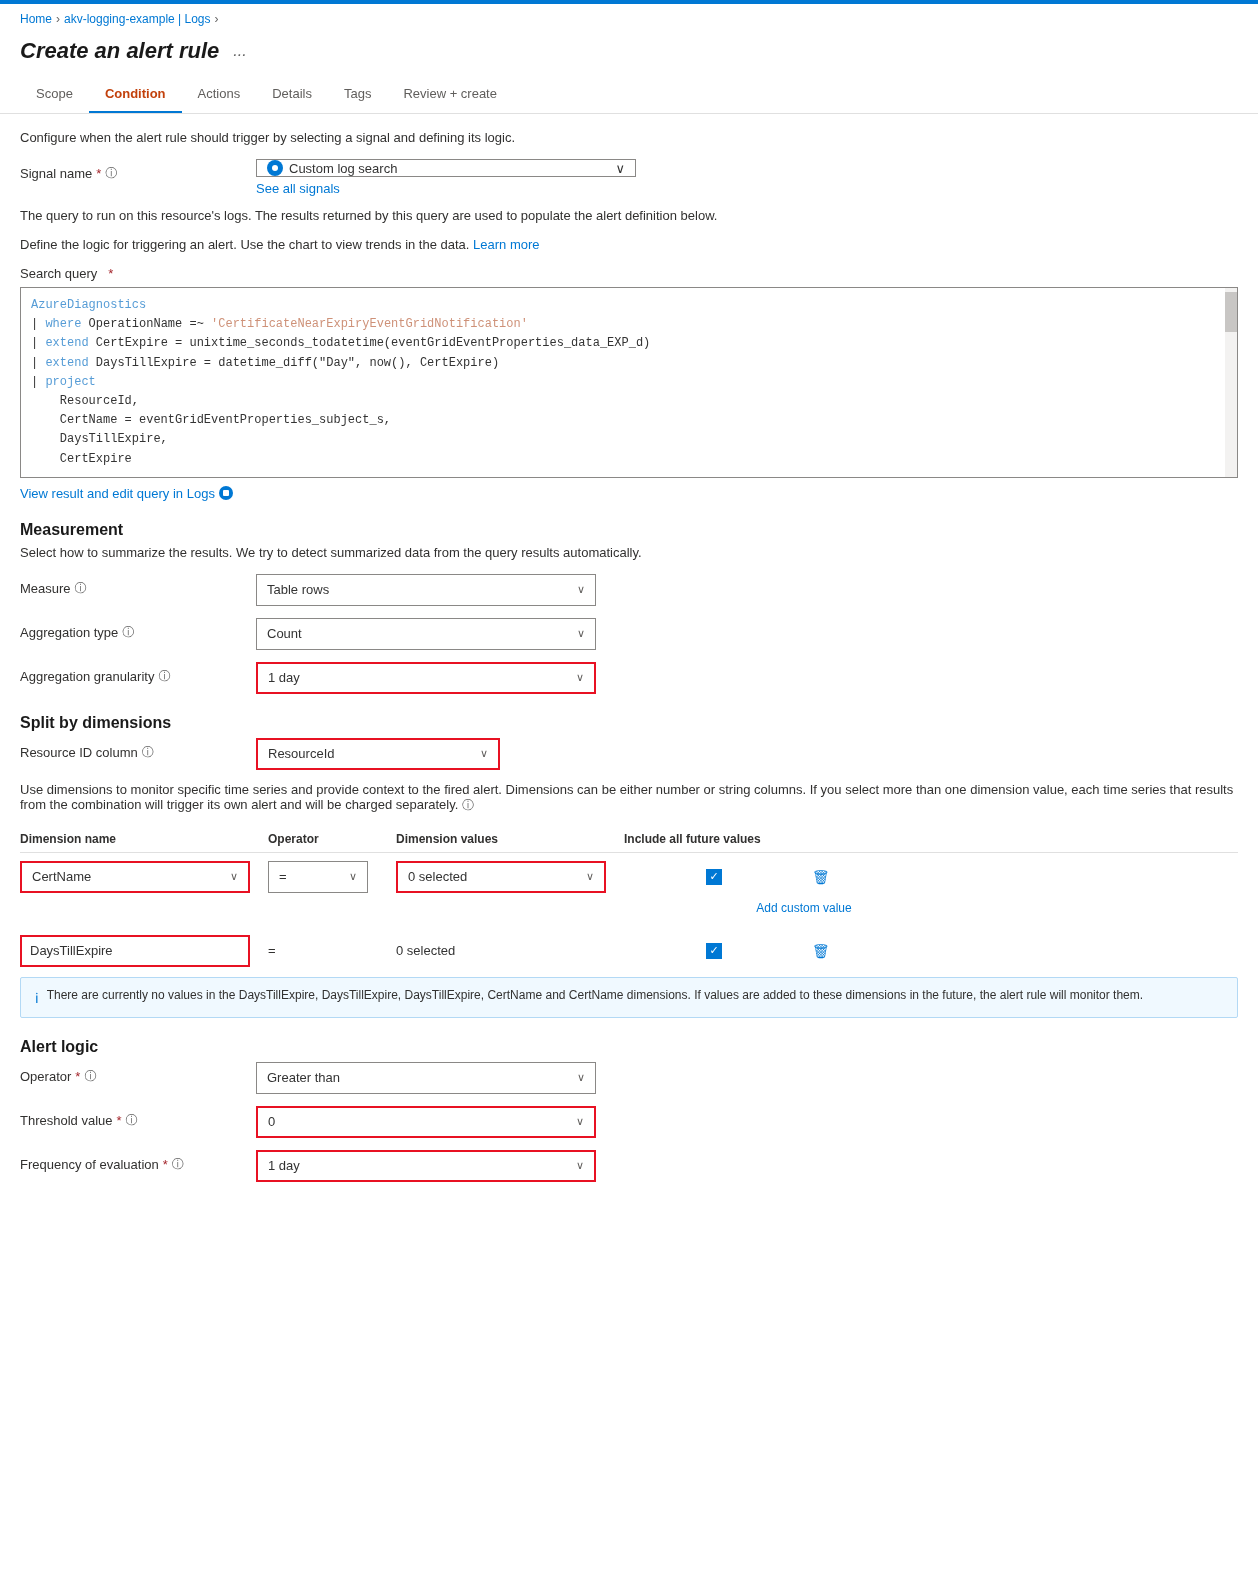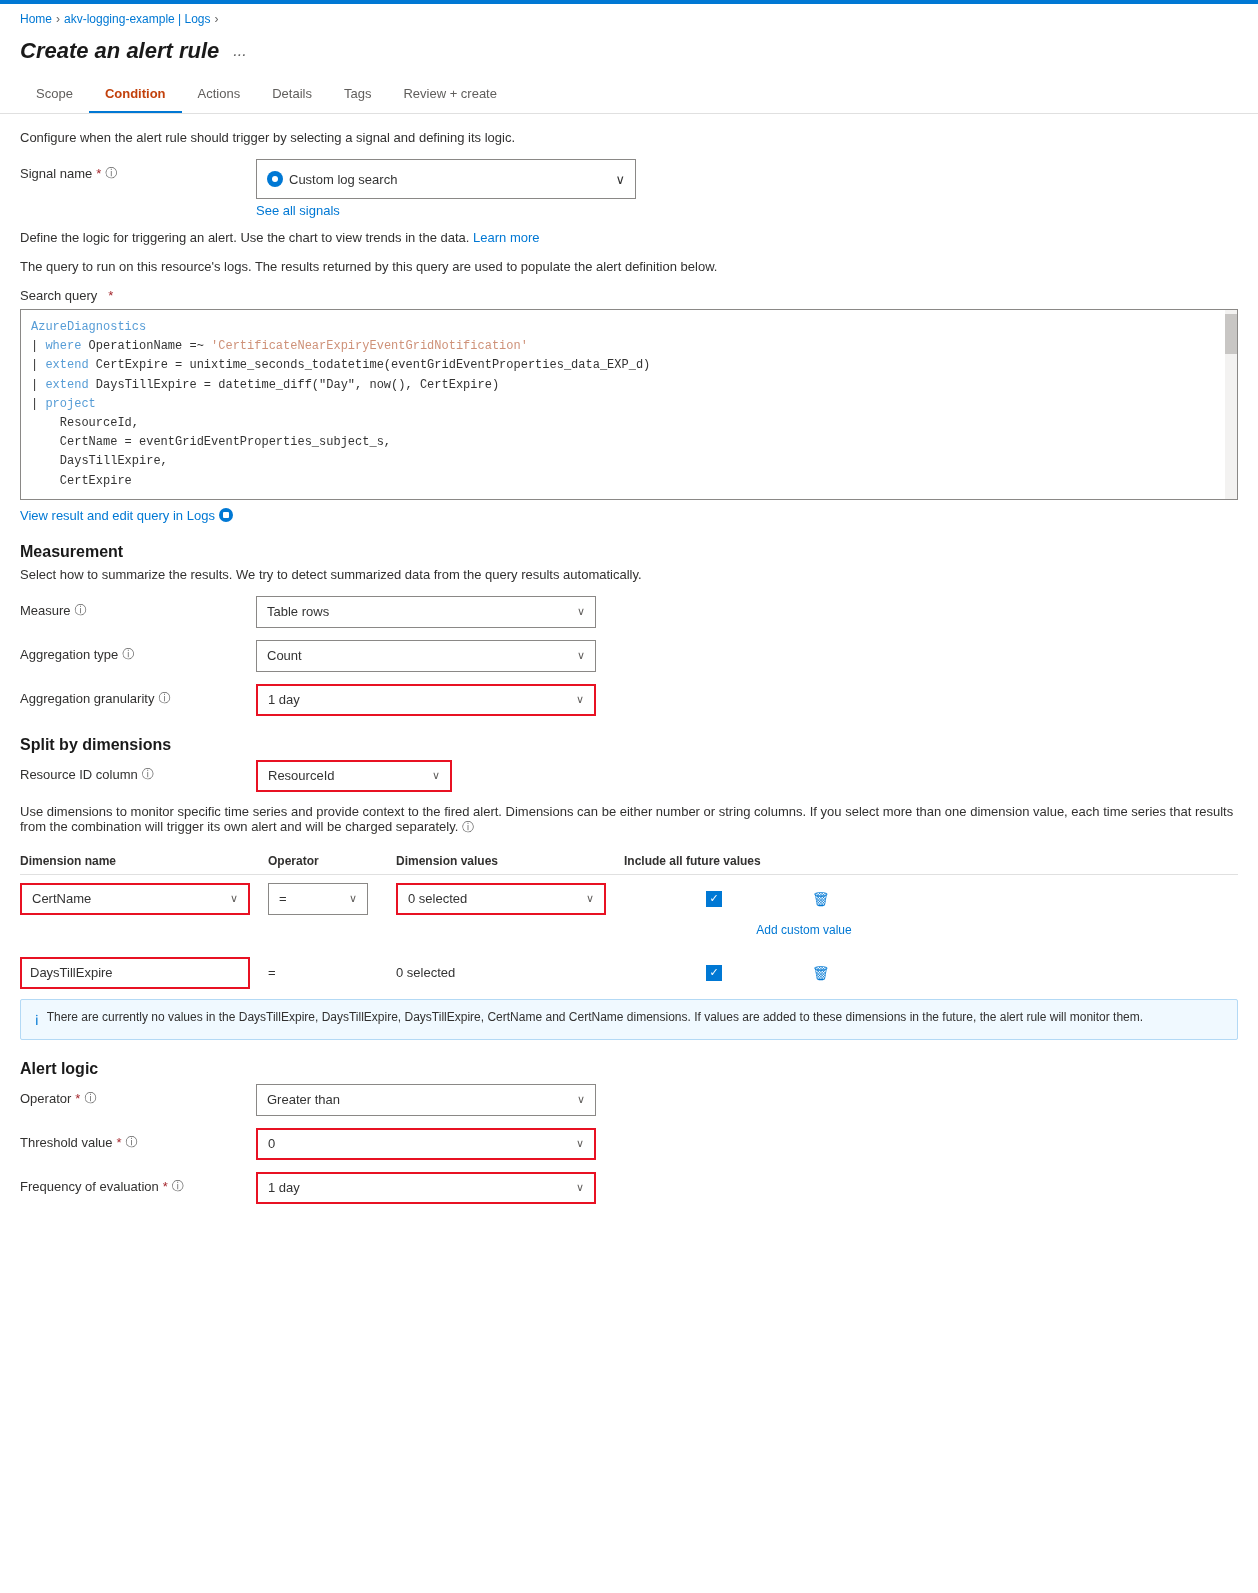--- a/index.html
+++ b/index.html
@@ -62,21 +62,21 @@
     .add-custom { color: #0078d4; font-size: 12px; cursor: pointer; text-decoration: none; display: block; text-align: center; }
 
     .checkbox-blue { width: 16px; height: 16px; background: #0078d4; border: 1px solid #0078d4; display: flex; align-items: center; justify-content: center; }
     .checkbox-blue::after { content: '✓'; color: white; font-size: 11px; }
 
     .delete-icon { color: #0078d4; cursor: pointer; font-size: 14px; }
 
     .info-box { background: #f0f9ff; border: 1px solid #b3d9f5; padding: 10px 14px; display: flex; gap: 8px; font-size: 12px; color: #323130; margin-top: 10px; border-radius: 2px; }
     .info-box-icon { color: #0078d4; font-size: 14px; flex-shrink: 0; }
 
-    .signal-select-wrapper { display: flex; align-items: center; border: 1px solid #8a8886; padding: 5px 10px; font-size: 13px; background: #fff; height: 40px; width: 380px; cursor: pointer; justify-content: space-between; }
+    .signal-select-wrapper { display: flex; align-items: center; border: 1px solid #8a8886; padding: 5px 10px; font-size: 13px; background: #fff; height: 18px; width: 380px; cursor: pointer; justify-content: space-between; }
     .signal-icon-circle { width: 16px; height: 16px; border-radius: 50%; background: #0078d4; display: inline-flex; align-items: center; justify-content: center; margin-right: 6px; flex-shrink: 0; }
     .signal-icon-circle svg { width: 10px; height: 10px; }
   </style>
 </head>
 <body>
 
 <div class="top-bar"></div>
 
 <div class="breadcrumb">
   <a>Home</a>
@@ -118,25 +118,25 @@
               </svg>
           </div>
           <span>Custom log search</span>
         </div>
         <span class="chevron">∨</span>
       </div>
       <a class="see-all">See all signals</a>
     </div>
   </div>
 
+  <p class="section-desc">The query to run on this resource's logs. The results returned by this query are used to populate the alert definition below.</p>
   <p class="section-desc" style="margin-top:8px;">
     <span>Define the logic for triggering an alert. Use the chart to view trends in the data.</span>
     <a>Learn more</a>
   </p>
-  <p class="section-desc">The query to run on this resource's logs. The results returned by this query are used to populate the alert definition below.</p>
 
   <div class="query-section">
     <div class="search-query-label">
       <span>Search query</span>
       <span class="required-star">*</span>
     </div>
     <div class="query-box">
       <div class="query-line"><span class="query-keyword">AzureDiagnostics</span></div>
       <div class="query-line">| <span class="query-keyword">where</span> OperationName =~ <span class="query-string">'CertificateNearExpiryEventGridNotification'</span></div>
       <div class="query-line">| <span class="query-keyword">extend</span> CertExpire = unixtime_seconds_todatetime(eventGridEventProperties_data_EXP_d)</div>
@@ -204,21 +204,21 @@
 
   <div class="split-section">
     <h2 class="section-title">Split by dimensions</h2>
 
     <div class="form-row">
       <div class="form-label">
         <span>Resource ID column</span>
         <span class="info-icon">ⓘ</span>
       </div>
       <div class="form-control">
-        <div class="select-box highlighted-select" style="width:196px;">
+        <div class="select-box highlighted-select" style="width:244px;">
           <span>ResourceId</span>
           <span class="chevron">∨</span>
         </div>
       </div>
     </div>
 
     <p class="section-desc" style="margin-bottom:12px;">
       <span>Use dimensions to monitor specific time series and provide context to the fired alert. Dimensions can be either number or string columns. If you select more than one dimension value, each time series that results from the combination will trigger its own alert and will be charged separately.</span>
       <span class="info-icon">ⓘ</span>
     </p>

